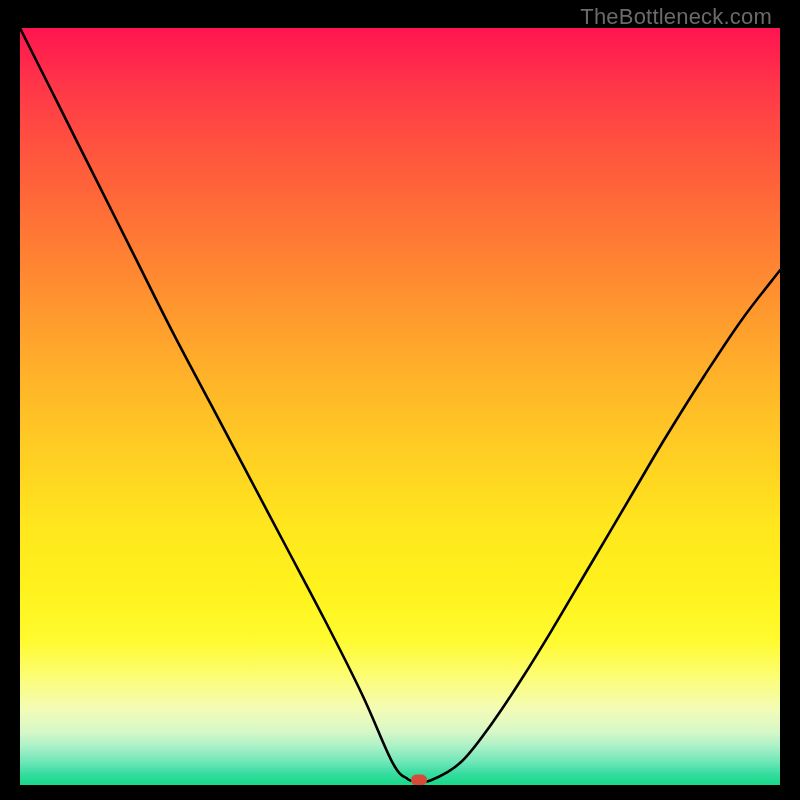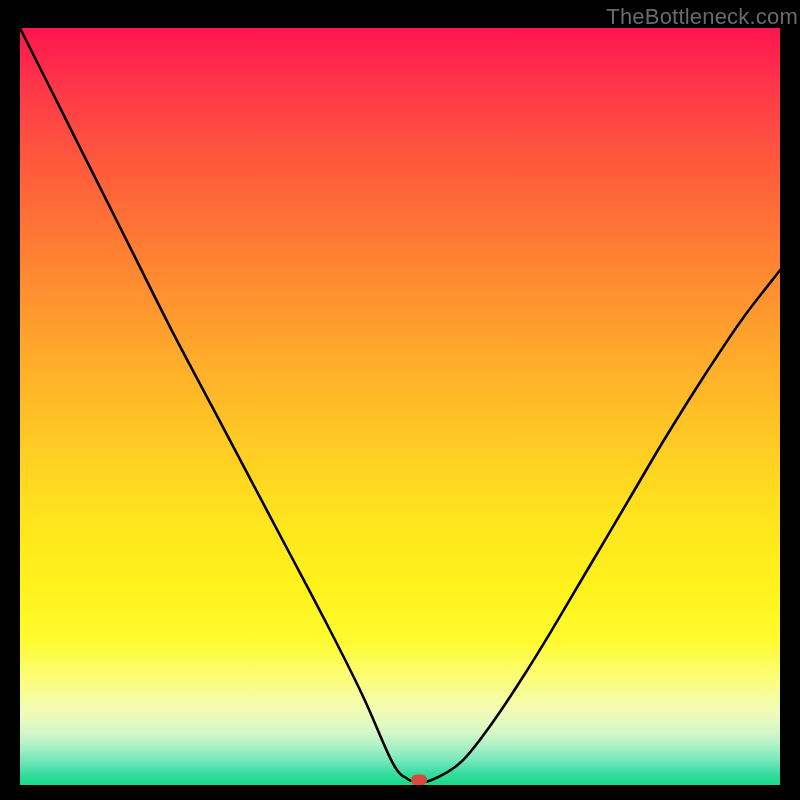--- a/index.html
+++ b/index.html
@@ -13,21 +13,21 @@
   }
   .frame {
     position: relative;
     width: 800px;
     height: 800px;
     background: #000;
   }
   .watermark {
     position: absolute;
     top: 4px;
-    right: 2px;
+    right: 28px;
     color: #6a6a6a;
     font-size: 22px;
     font-weight: 500;
     letter-spacing: 0.2px;
     z-index: 5;
   }
   .plot-area {
     position: absolute;
     left: 20px;
     top: 28px;

